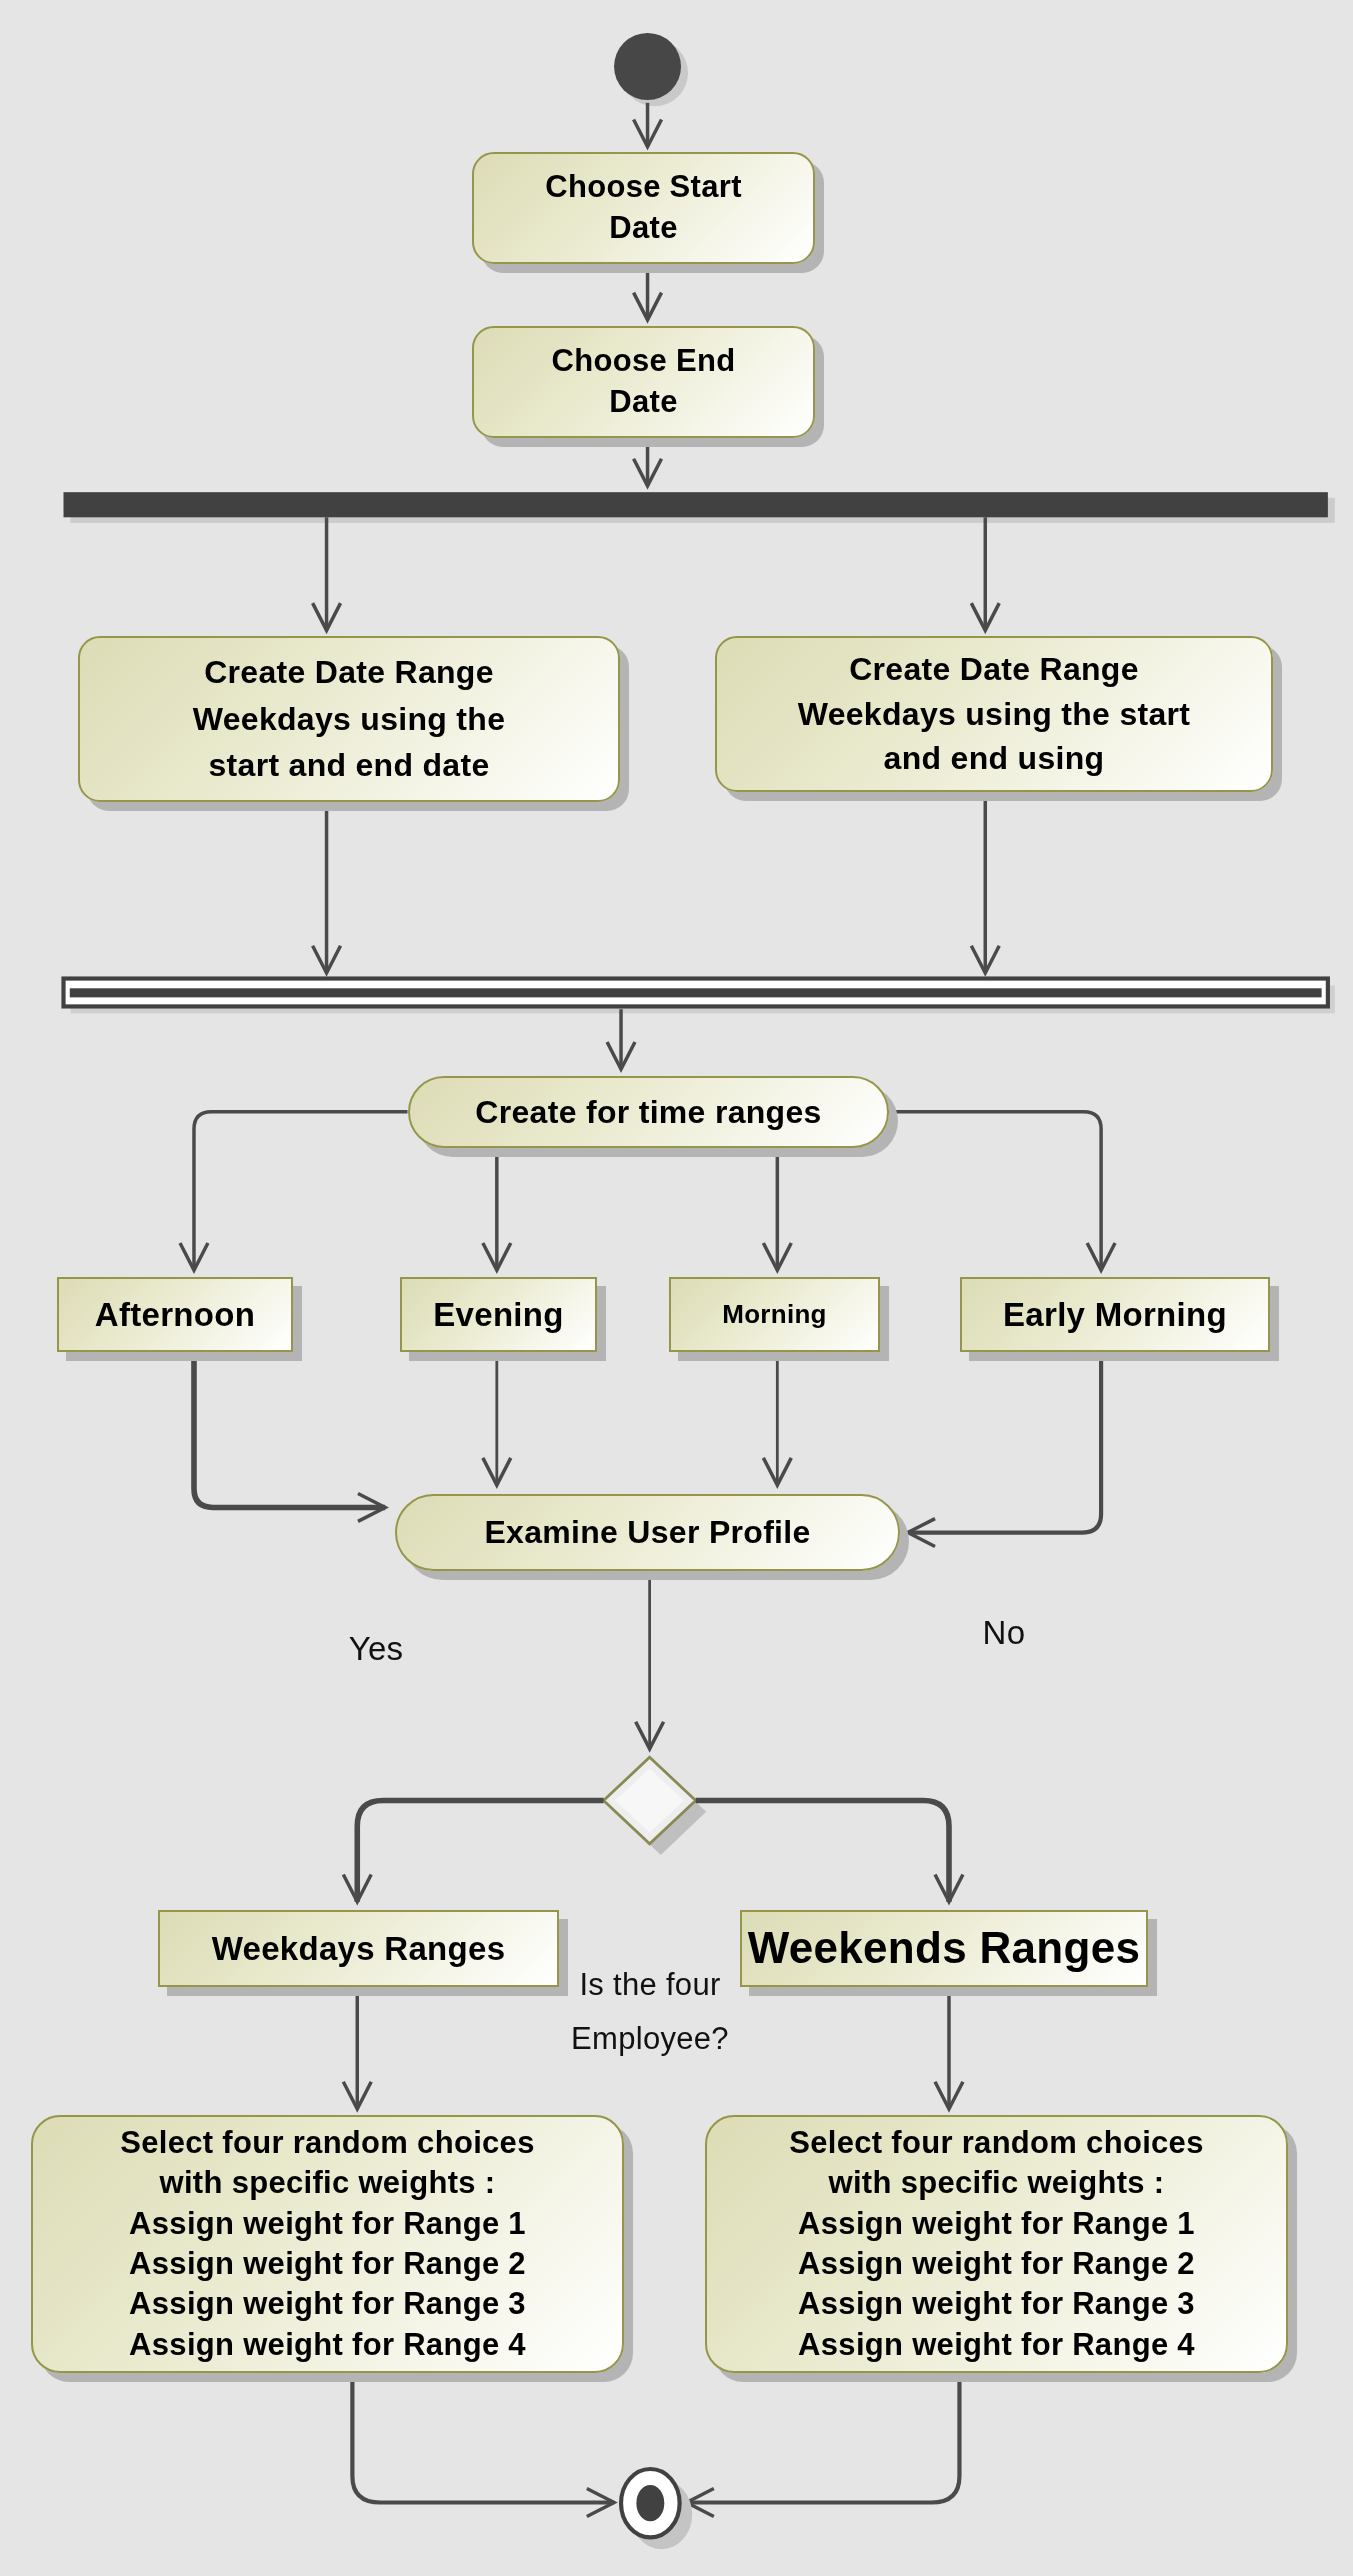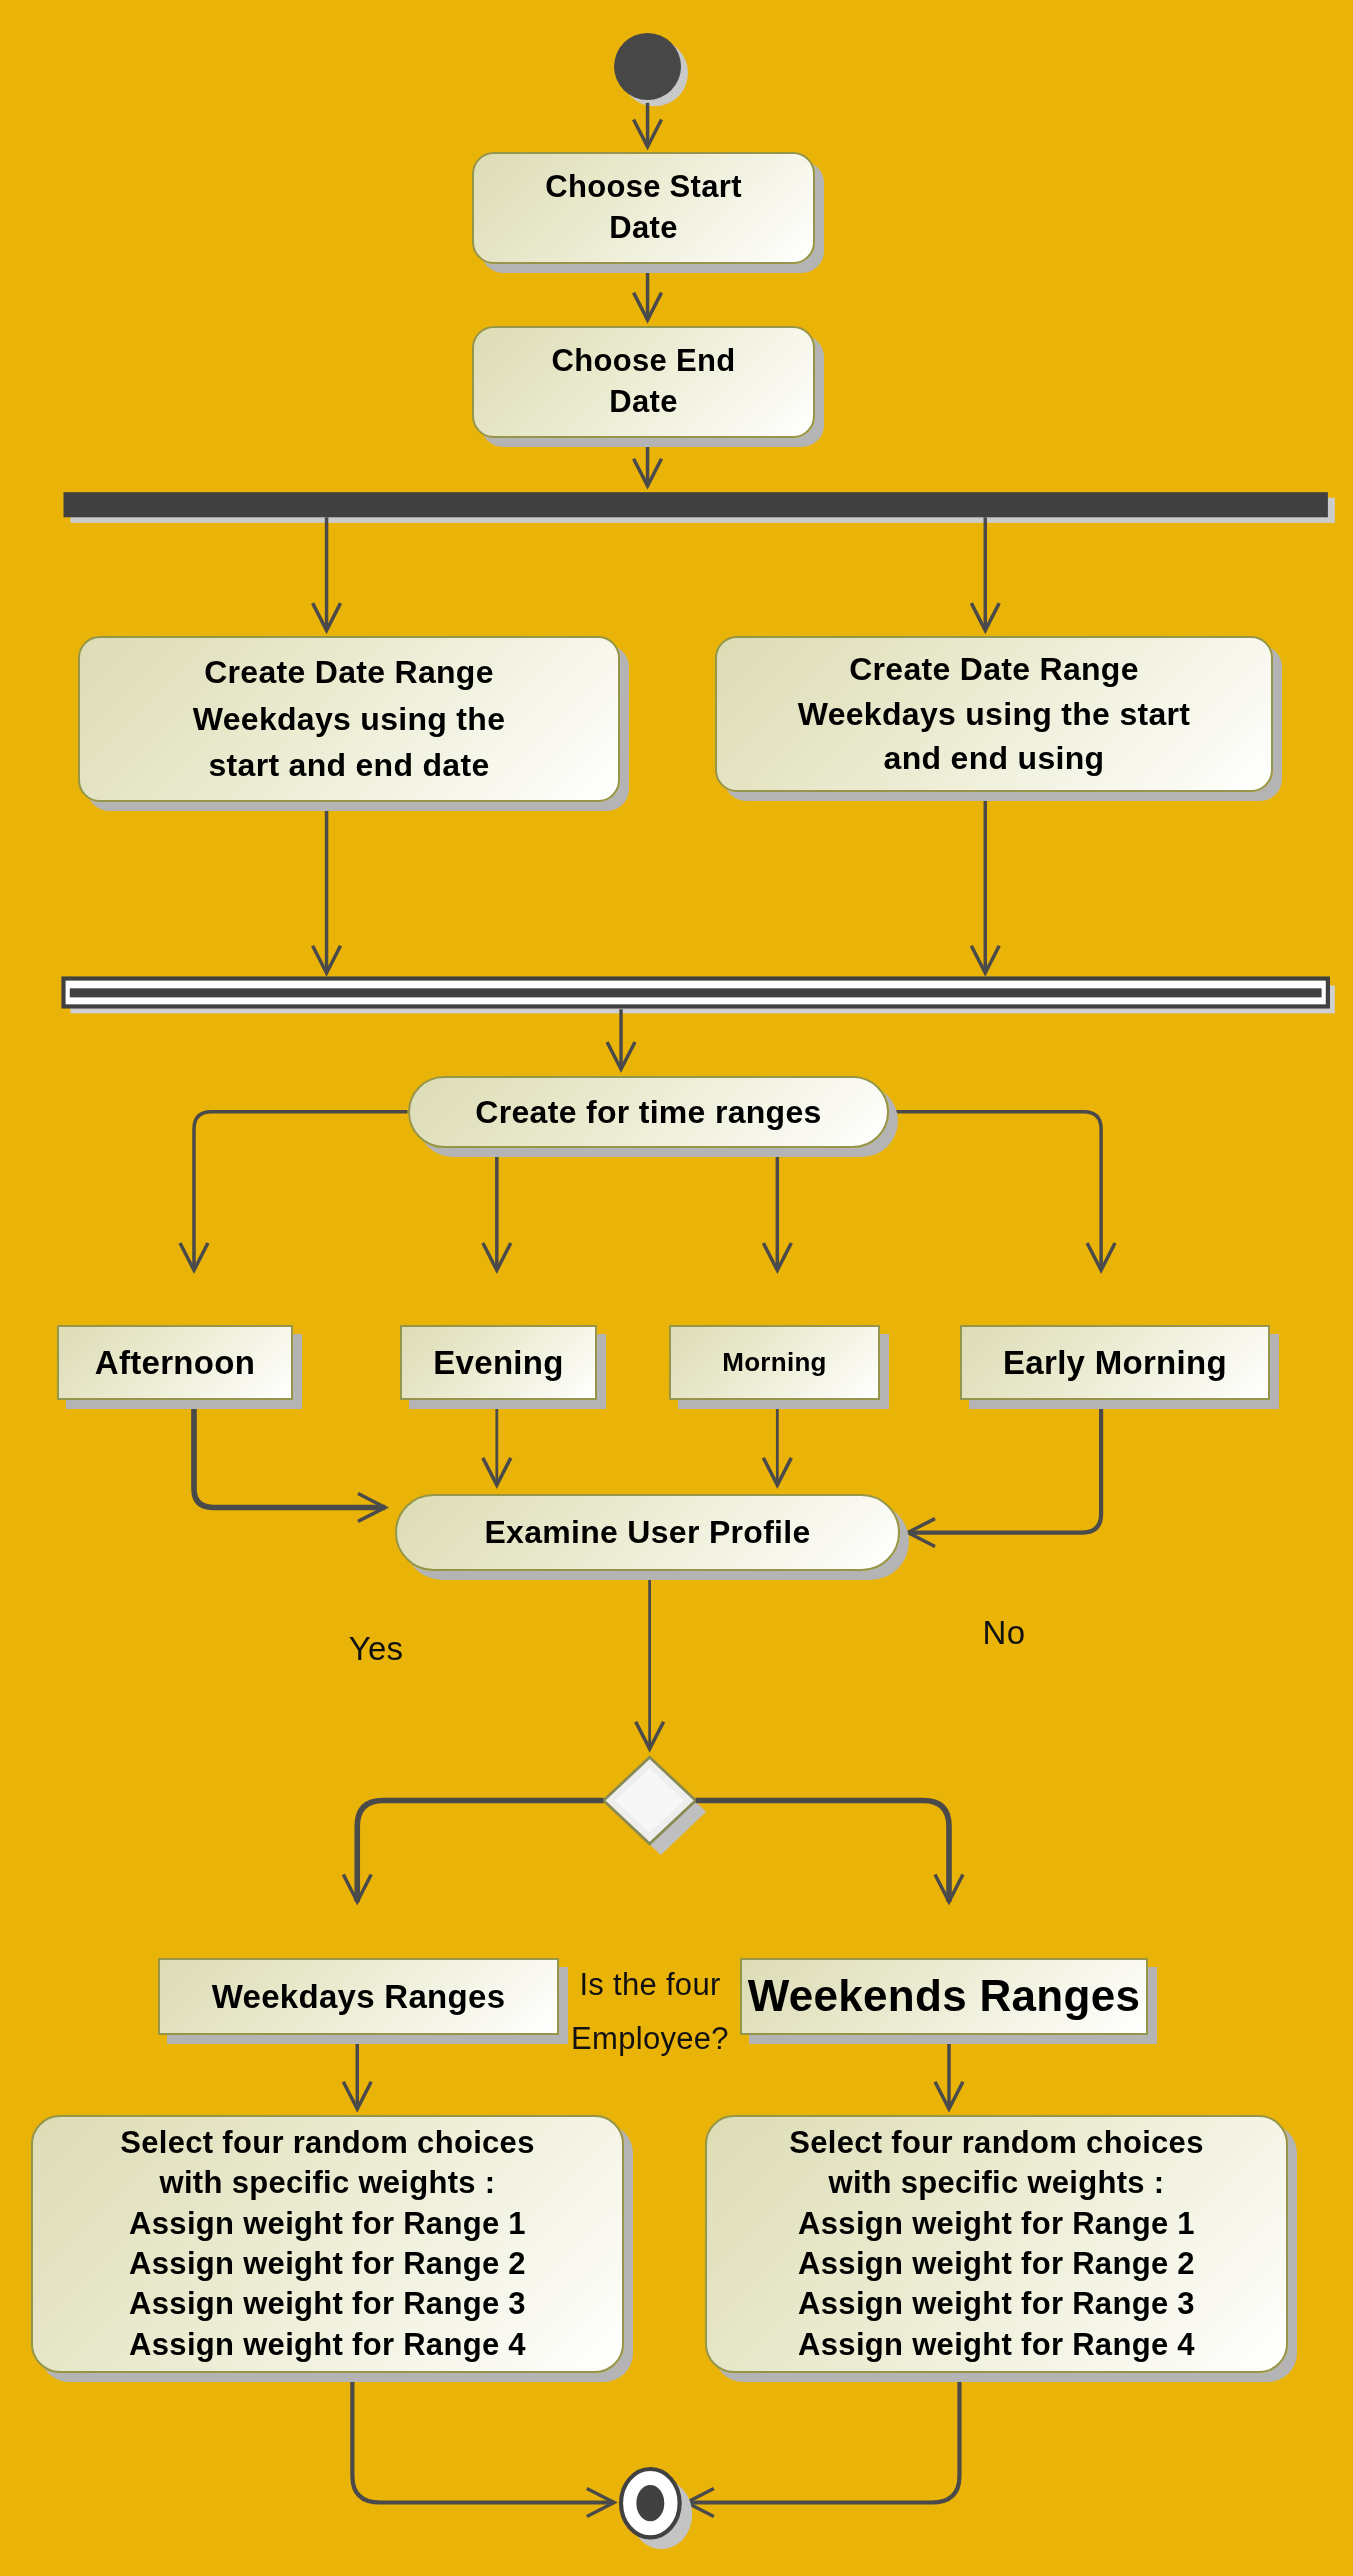--- a/index.html
+++ b/index.html
@@ -1,31 +1,31 @@
 <!DOCTYPE html>
 <html style="--line: #4a4a4a; --bar: #414141; --border: #96964a; --shadow: #b4b4b4; --fill-start: #dcdcb6; --fill-end: #ffffff; --text: #000000;font-size:11px"><head>
 <meta charset="utf-8">
 <style>
   :root{
     --line:#4a4a4a; --bar:#414141; --border:#96964a;
     --shadow:#b4b4b4; --fill-start:#dcdcb6; --fill-end:#ffffff; --text:#000000;
   }
   html,body{margin:0;padding:0;background:#ffffff;}
-  .canvas{position:relative;width:1353px;height:2576px;background:#eab308;overflow:hidden;
+  .canvas{position:relative;width:1353px;height:2576px;background:#e5e5e5;overflow:hidden;
           font-family:"Liberation Sans","DejaVu Sans",sans-serif;}
   .wires{position:absolute;left:0;top:0;width:1353px;height:2576px;}
   .edge{fill:none;stroke:var(--line);}
   .node{position:absolute;display:flex;flex-direction:column;align-items:center;justify-content:center;
         background:linear-gradient(135deg,var(--fill-start) 0%,#e9e9cd 38%,var(--fill-end) 100%);
         border:2.8px solid var(--border);box-shadow:9px 9px 0 var(--shadow);
         color:var(--text);font-weight:bold;text-align:center;letter-spacing:0.3px;line-height:1.32;
         box-sizing:border-box;}
   .node--round{border-radius:22px;}
   .node--pill{border-radius:42px;justify-content:center;}
-  .node--rect{border-radius:0;margin-top:48px;}
+  .node--rect{border-radius:0;}
   .node--big{border-radius:29px;}
   .edge-label{position:absolute;color:#111;font-weight:normal;text-align:center;letter-spacing:0.3px;}
 </style>
 </head>
 <body>
 
 <div class="canvas">
 
   <svg class="wires" viewBox="0 0 1939 3691">
     <defs>

